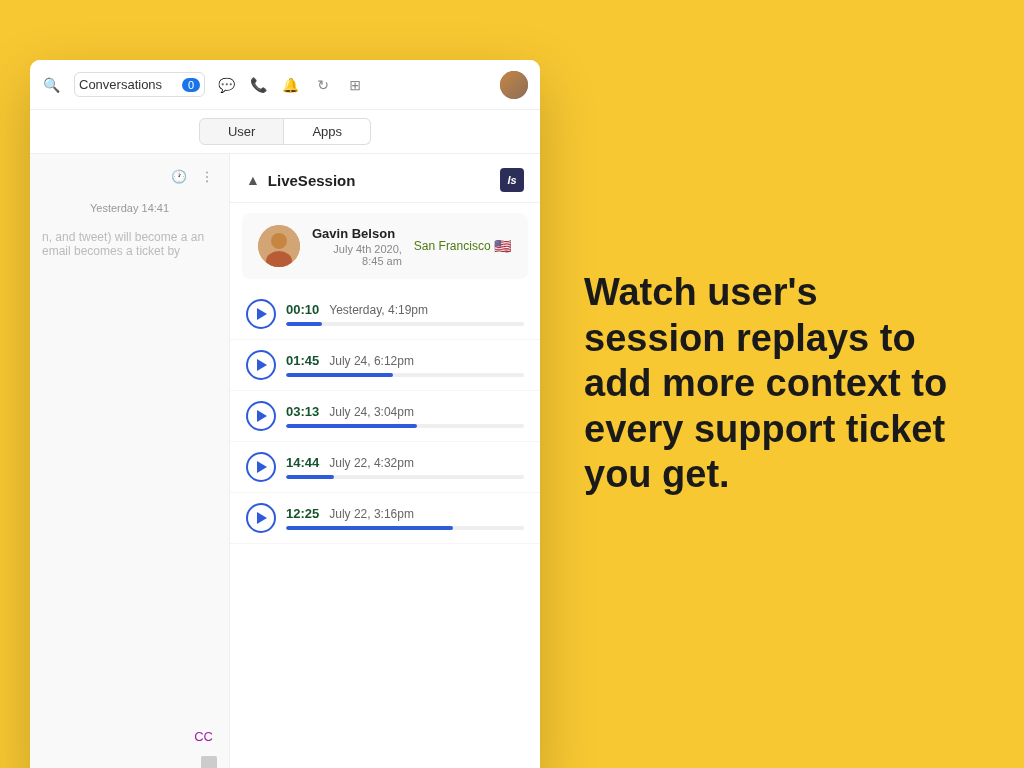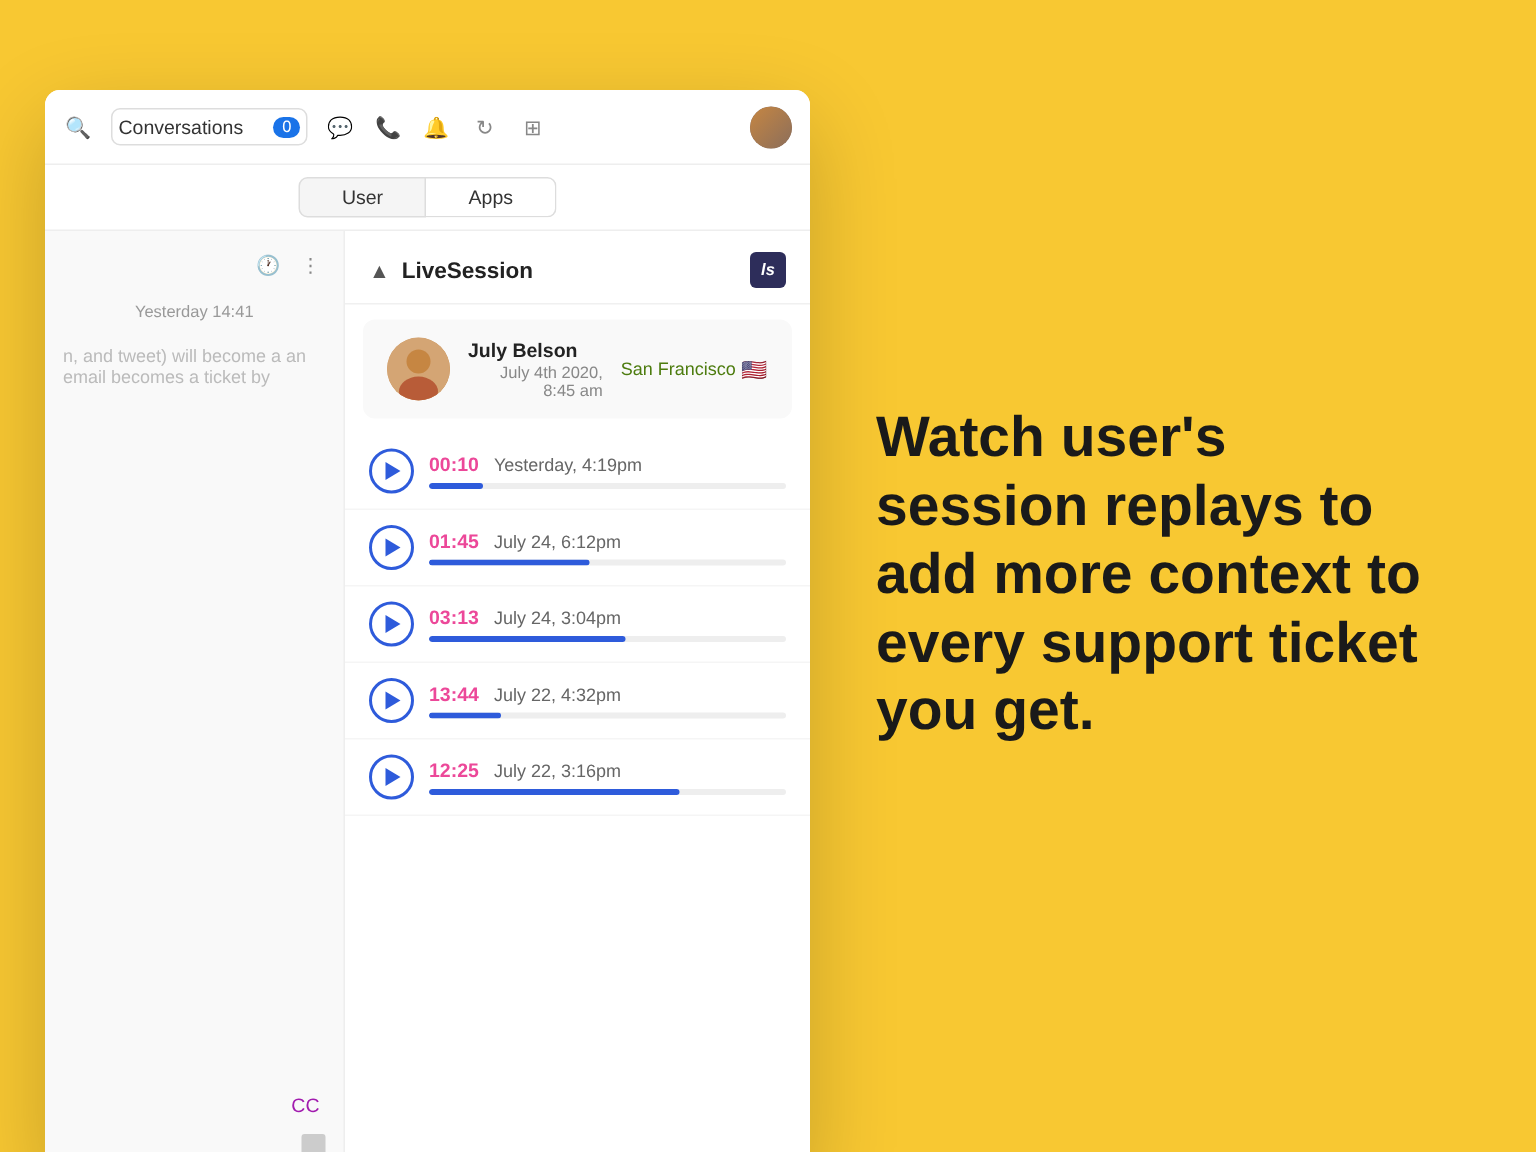--- a/index.html
+++ b/index.html
@@ -294,21 +294,21 @@
     .session-info { flex: 1; }
     .session-top {
       display: flex;
       align-items: center;
       gap: 10px;
       margin-bottom: 5px;
     }
     .session-duration {
       font-size: 13px;
       font-weight: 700;
-      color: #ec4899;
+      color: #14532d;
     }
     .session-date {
       font-size: 12px;
       color: #666;
     }
     .progress-bar-container {
       height: 4px;
       background: #eee;
       border-radius: 2px;
       width: 100%;
@@ -388,21 +388,21 @@
 
       <div class="user-card">
         <div class="user-avatar">
           <svg class="person-svg" viewBox="0 0 42 42" xmlns="http://www.w3.org/2000/svg">
             <circle cx="21" cy="21" r="21" fill="#d4a574"></circle>
             <circle cx="21" cy="16" r="8" fill="#c68642"></circle>
             <ellipse cx="21" cy="36" rx="13" ry="10" fill="#b85c38"></ellipse>
           </svg>
         </div>
         <div class="user-info">
-          <div class="user-name">July Belson</div>
+          <div class="user-name">Gavin Belson</div>
           <div class="user-date">July 4th 2020, 8:45 am</div>
         </div>
         <div class="user-location">
           <span>San Francisco</span>
           <span class="flag">🇺🇸</span>
         </div>
       </div>
 
 
       <div id="sessions-list">
@@ -447,21 +447,21 @@
           <div class="progress-bar-fill" style="width: 55%"></div>
         </div>
       </div>
     </div>
           <div class="session-item">
       <div class="play-btn">
         <div class="play-icon"></div>
       </div>
       <div class="session-info">
         <div class="session-top">
-          <span class="session-duration">13:44</span>
+          <span class="session-duration">14:44</span>
           <span class="session-date">July 22, 4:32pm</span>
         </div>
         <div class="progress-bar-container">
           <div class="progress-bar-fill" style="width: 20%"></div>
         </div>
       </div>
     </div>
           <div class="session-item">
       <div class="play-btn">
         <div class="play-icon"></div>

